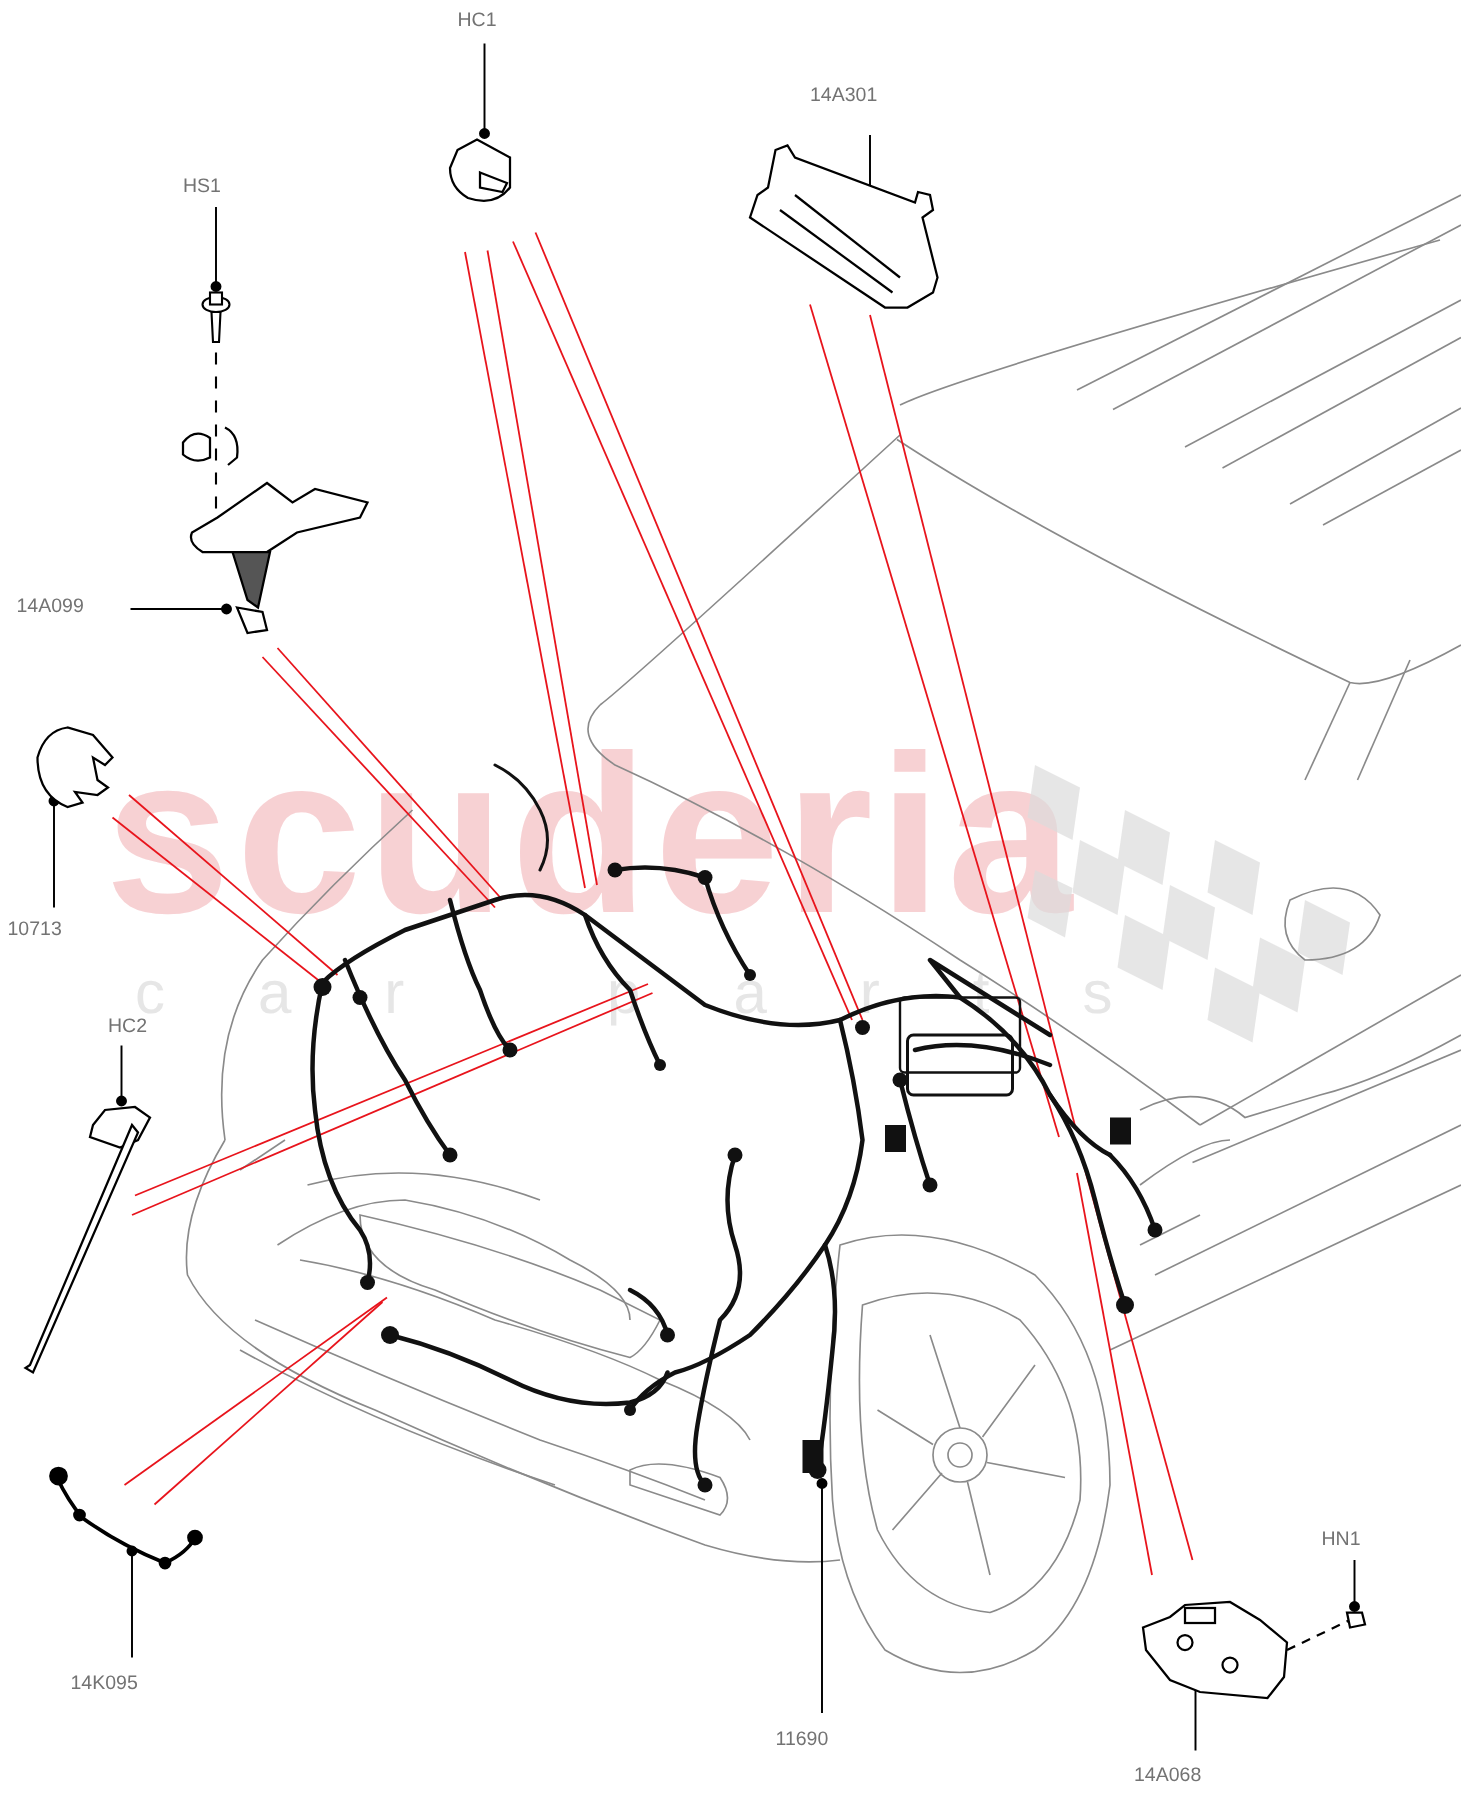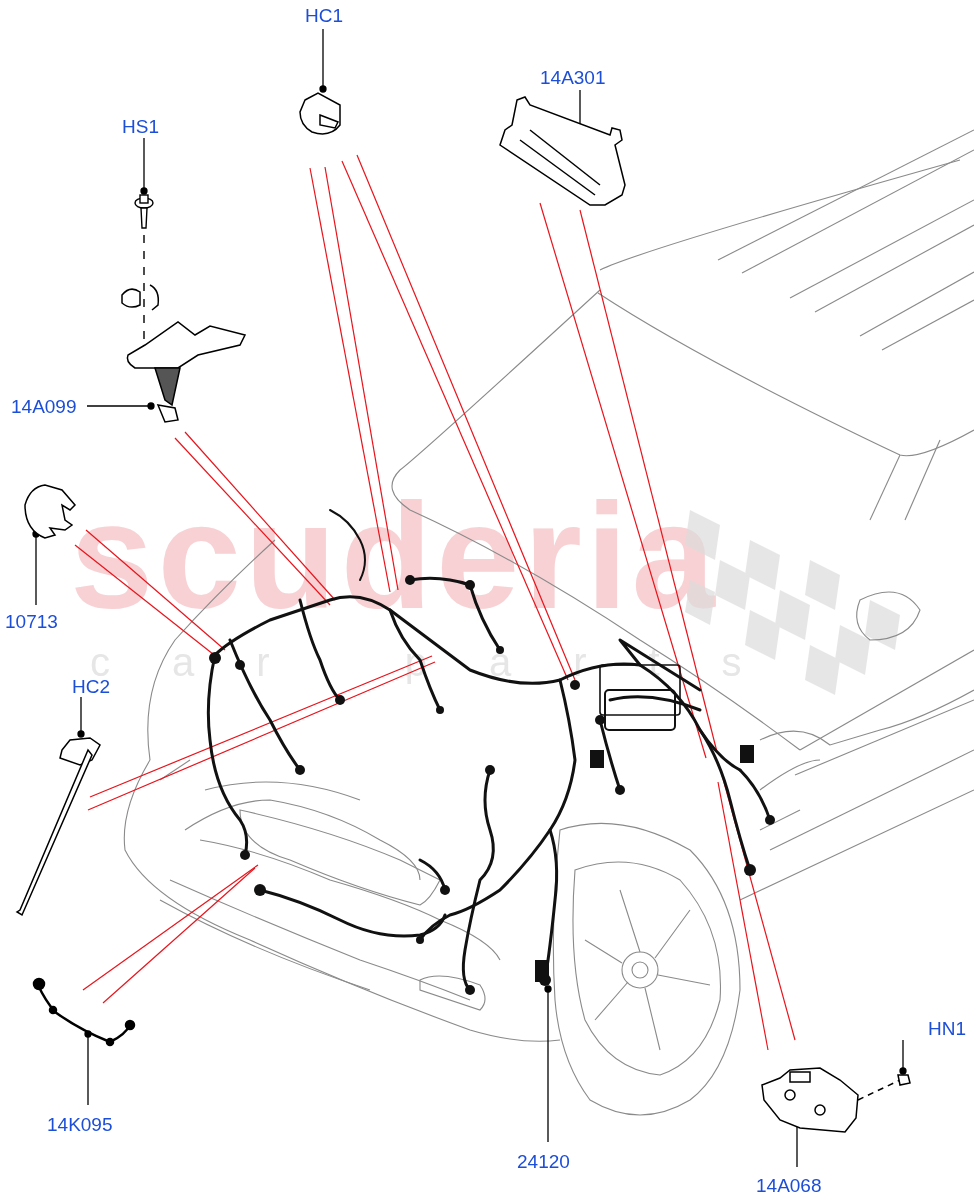--- a/index.html
+++ b/index.html
@@ -1,21 +1,21 @@
 <!DOCTYPE html>
 <html><head>
 <meta charset="utf-8">
 <style>
   html, body { margin: 0; padding: 0; background: #ffffff; }
   body { width: 974px; height: 1200px; position: relative; overflow: hidden; font-family: "Liberation Sans", sans-serif; }
   #stage { position: absolute; left: 0; top: 0; width: 974px; height: 1200px; }
   .wm { position: absolute; font-family: "Liberation Sans", sans-serif; pointer-events: none; }
   .wm-main { left: 70px; top: 470px; font-size: 150px; font-weight: bold; color: #f6c9cc; letter-spacing: 4px; opacity: 0.85; text-align: center; }
   .wm-sub { left: 90px; top: 640px; font-size: 40px; color: #e6e6e6; letter-spacing: 62px; }
-  .callout { position: absolute; font-size: 19px; color: #1d4ed8; line-height: 1; white-space: nowrap; cursor: pointer; }
+  .callout { position: absolute; font-size: 13px; color: #737373; line-height: 1; white-space: nowrap; cursor: pointer; }
 </style>
 </head>
 <body>
 
 <div id="stage">
 
   <div class="wm wm-main">scuderia</div>
   <div class="wm wm-sub">car parts</div>
 
   <svg width="974" height="1200" viewBox="0 0 974 1200" style="position:absolute;left:0;top:0">
@@ -203,22 +203,22 @@
       <circle cx="790" cy="1095" r="5"></circle>
         <circle cx="820" cy="1110" r="5"></circle>
       <line x1="858" y1="1100" x2="900" y2="1080" stroke-dasharray="6,5"></line>
     </g>
     <g fill="#fff" stroke="#000" stroke-width="1.5">
       <path d="M898,1075 L908,1075 L910,1083 L900,1085 Z"></path>
     </g>
   </svg>
 
   <div class="callout" style="left:305px;top:6px">HC1</div>
-  <div class="callout" style="left:540px;top:68px">14A301</div>
+  <div class="callout" style="left:540px;top:56px">14A301</div>
   <div class="callout" style="left:122px;top:117px">HS1</div>
   <div class="callout" style="left:11px;top:397px">14A099</div>
   <div class="callout" style="left:5px;top:612px">10713</div>
   <div class="callout" style="left:72px;top:677px">HC2</div>
   <div class="callout" style="left:47px;top:1115px">14K095</div>
-  <div class="callout" style="left:517px;top:1152px">24120</div>
-  <div class="callout" style="left:928px;top:1019px">HN1</div>
+  <div class="callout" style="left:517px;top:1152px">11690</div>
+  <div class="callout" style="left:881px;top:1019px">HN1</div>
   <div class="callout" style="left:756px;top:1176px">14A068</div>
 </div>
 
 </body></html>

